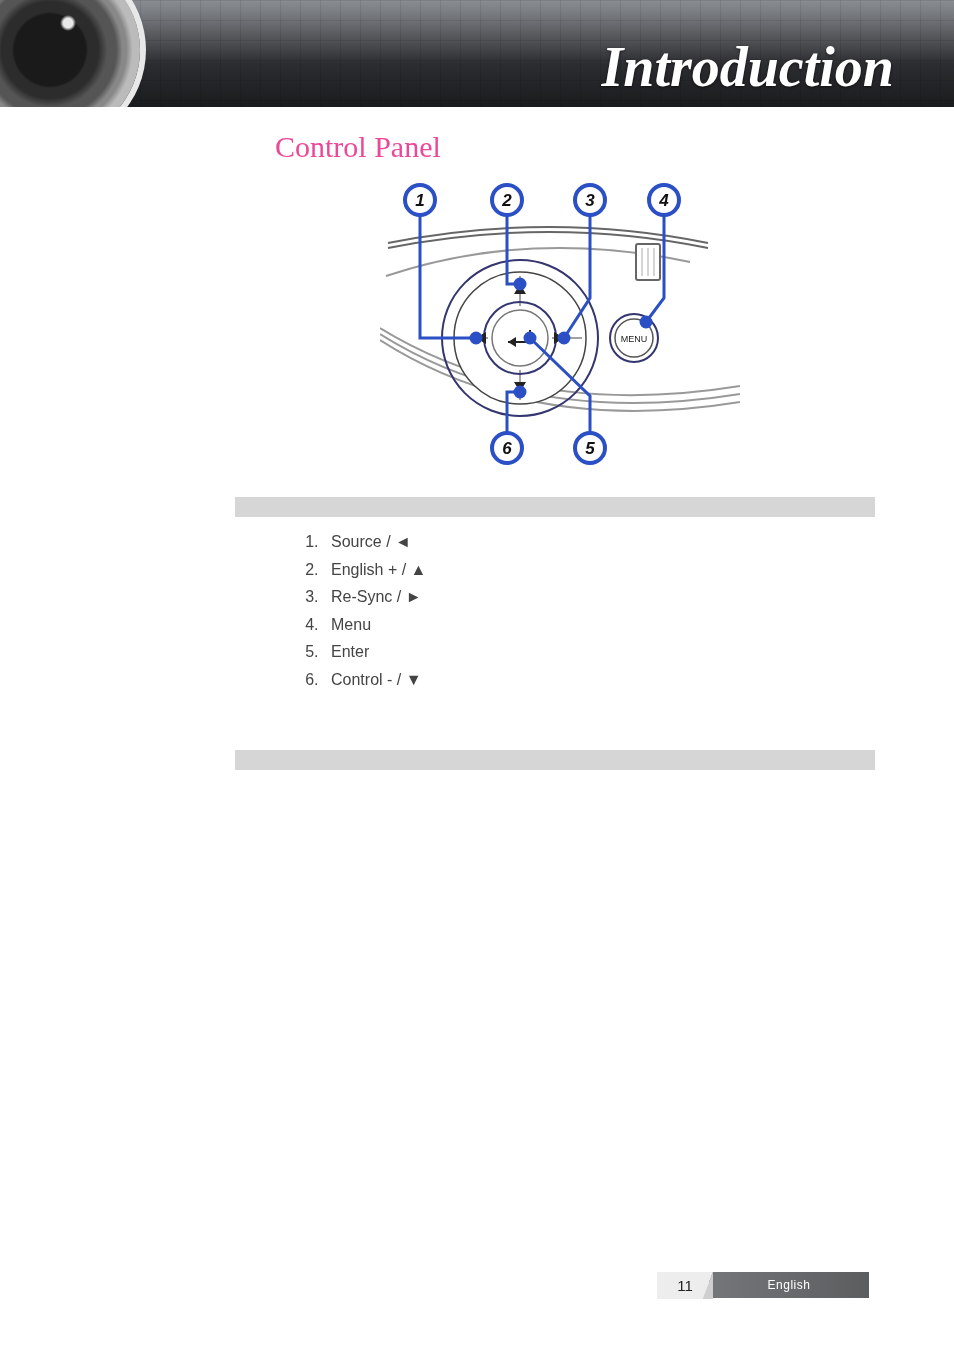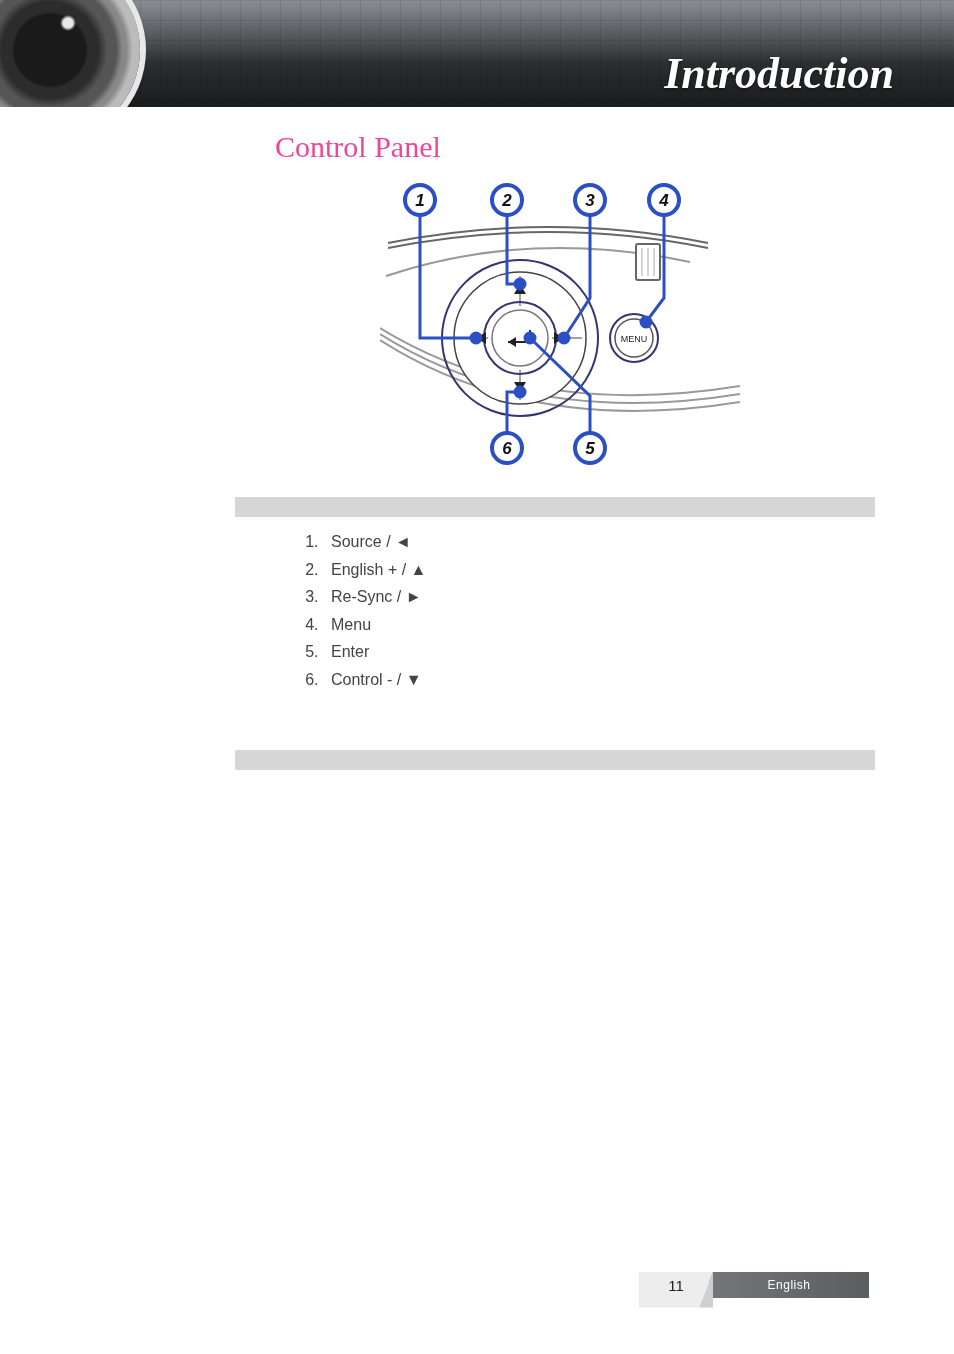--- a/index.html
+++ b/index.html
@@ -30,21 +30,21 @@
       linear-gradient(to bottom, rgba(0,0,0,.25) 0 1px, transparent 1px 20px);
     background-size: 20px 20px;
     opacity: .35;
   }
   .header-title {
     position: absolute;
     right: 60px;
     bottom: 8px;
     font-style: italic;
     font-weight: bold;
-    font-size: 44px;
+    font-size: 56px;
     color: #fff;
     text-shadow: 0 1px 3px rgba(0,0,0,.6);
     font-family: Georgia, serif;
   }
   .lens {
     position: absolute;
     top: -40px; left: -40px;
     width: 180px; height: 180px;
     border-radius: 50%;
     background:
@@ -101,21 +101,21 @@
   .footer {
     position: absolute;
     bottom: 55px;
     right: 85px;
     height: 28px;
     display: flex;
     align-items: center;
   }
   .page-num-wedge {
     position: relative;
-    width: 74px; height: 26px;
+    width: 56px; height: 26px;
   }
   .page-num-wedge svg { position: absolute; inset: 0; }
   .page-num {
     position: absolute; inset: 0;
     display: flex; align-items: center; justify-content: center;
     font-family: Arial, sans-serif;
     font-size: 15px;
     color: #222;
   }
   .lang-badge {

